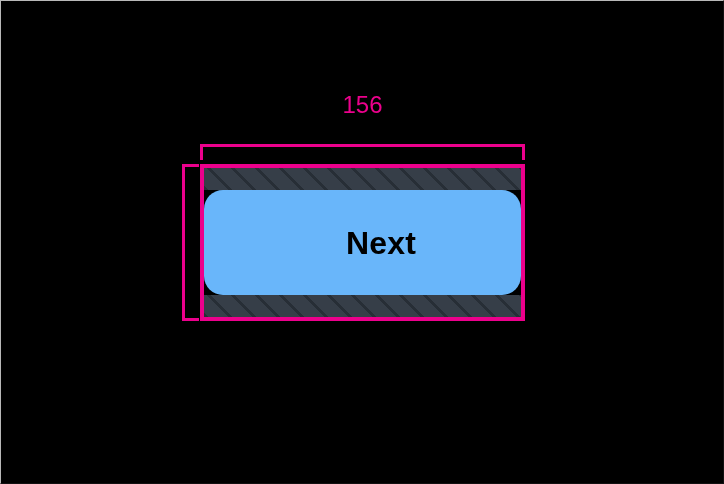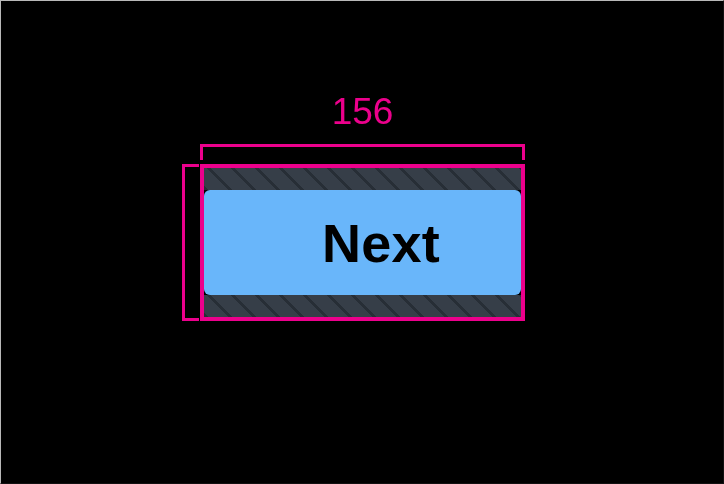--- a/index.html
+++ b/index.html
@@ -62,26 +62,26 @@
       #272e36 0px,
       #272e36 3px,
       #363e48 3px,
       #363e48 17px
     );
   }
 
   .button {
     flex: 1 1 auto;
     background: #69b6fa;
-    border-radius: 6px;
+    border-radius: 19px;
     display: flex;
     align-items: center;
     justify-content: center;
     color: #000000;
-    font-size: 54px;
+    font-size: 32px;
     font-weight: bold;
     letter-spacing: 0.2px;
     line-height: 1;
     user-select: none;
     padding-left: 37px;
   }
 
   
   .dim-bracket-top {
     position: absolute;
@@ -103,21 +103,21 @@
     height: 157px;
     border-left: 3px solid #ec008c;
     border-top: 3px solid #ec008c;
     border-bottom: 3px solid #ec008c;
     box-sizing: border-box;
   }
 
   .dim-label {
     position: absolute;
     color: #ec008c;
-    font-size: 37px;
+    font-size: 24px;
     font-weight: normal;
     line-height: 1;
     white-space: nowrap;
     user-select: none;
   }
 
   .dim-label-width {
     left: 199px;
     top: 92px;
     width: 325px;

